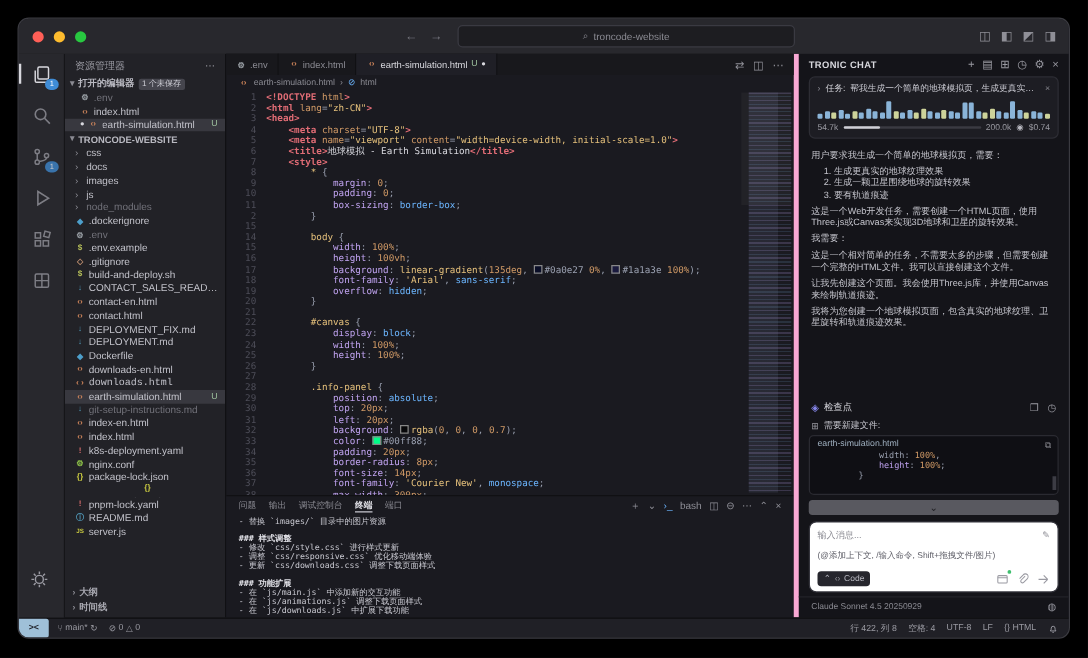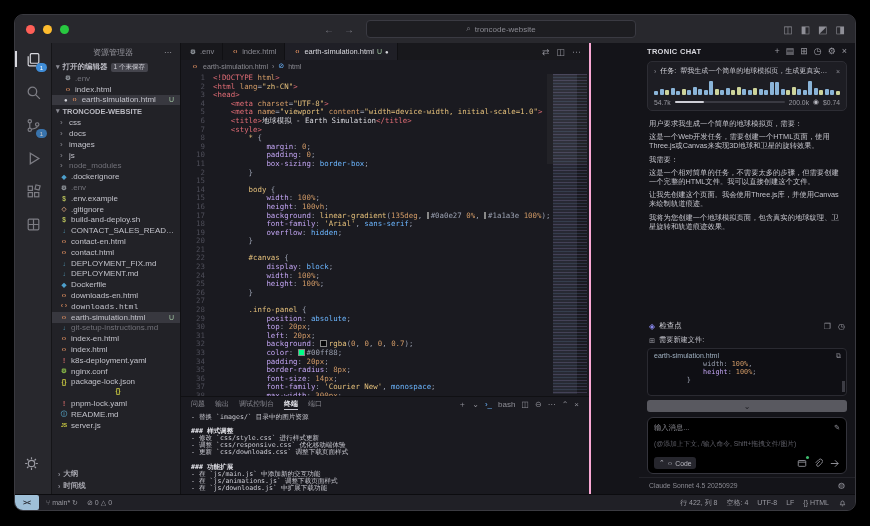--- a/index.html
+++ b/index.html
@@ -22,21 +22,21 @@
             padding-top:6px;gap:13px;flex-shrink:0;position:relative;}
   .act-ic{position:relative;width:20px;height:20px;display:flex;align-items:center;justify-content:center;opacity:.75;}
   .act-ic.active{opacity:1;}
   .act-ic.active:before{content:"";position:absolute;left:-8px;top:2px;width:2px;height:16px;background:#d8d8de;}
   .abadge{position:absolute;right:-4px;bottom:-3px;min-width:9px;height:9px;border-radius:5px;background:#3f8cd6;
           color:#fff;font-size:6px;display:flex;align-items:center;justify-content:center;padding:0 1px;}
   .act-gear{position:absolute;bottom:22px;left:8px;}
   
   .sidebar{width:128px;background:#222227;flex-shrink:0;display:flex;flex-direction:column;
            font-size:8px;color:#c2c2ca;overflow:hidden;border-left:1px solid #151518;}
-  .sb-head{height:18px;display:flex;align-items:center;padding:0 8px;color:#9a9aa2;justify-content:space-between;flex-shrink:0;margin-left:33px;}
+  .sb-head{height:18px;display:flex;align-items:center;padding:0 8px;color:#9a9aa2;justify-content:space-between;flex-shrink:0;}
   .sb-sec{height:12px;display:flex;align-items:center;gap:3px;padding:0 4px;color:#b9b9c1;font-weight:bold;font-size:7.5px;flex-shrink:0;}
   .chev{color:#8a8a92;font-size:7px;}
   .pill{background:#45454d;color:#cfcfd6;font-size:6.5px;border-radius:2px;padding:0 3px;font-weight:normal;}
   .rows{flex-shrink:0;}
   .row{height:10.8px;display:flex;align-items:center;gap:3px;padding:0 4px 0 12px;white-space:nowrap;cursor:default;}
   .row .lab{overflow:hidden;text-overflow:ellipsis;flex:1;}
   .row.dim .lab{color:#72727a;}
   .row.sel{background:#38383f;}
   .row .ub{color:#9fc39f;font-size:7px;padding-right:2px;}
   .fic{font-size:6.5px;width:8px;display:inline-block;text-align:center;font-weight:bold;flex-shrink:0;}
@@ -50,39 +50,39 @@
   .tab{display:flex;align-items:center;gap:3px;padding:0 8px;font-size:7.5px;color:#8a8a92;background:#18181c;border-right:1px solid #101013;}
   .tab.active{background:#1f1f26;color:#d8d8de;}
   .tbadge{color:#9fc39f;font-size:7px;}
   .tdot{color:#d8d8de;font-size:6px;}
   .tab-actions{margin-left:auto;display:flex;align-items:center;gap:7px;padding:0 8px;color:#8f8f97;font-size:9px;}
   .breadcrumb{height:12px;display:flex;align-items:center;gap:4px;font-size:7px;color:#8a8a92;padding:0 10px;flex-shrink:0;}
   .codewrap{flex:1;position:relative;overflow:hidden;min-height:0;}
   .codelines{position:absolute;left:0;top:2px;right:40px;font-family:"DejaVu Sans Mono",monospace;font-size:7.4px;line-height:8.6px;}
   .cline{display:flex;white-space:pre;}
   .ln{width:24px;text-align:right;padding-right:8px;color:#4d4d58;flex-shrink:0;user-select:none;}
-  .pl{color:#9aa0b0;} .tg{color:#e06c75;} .an{color:#d19a66;} .st{color:#e5c07b;}
+  .pl{color:#9aa0b0;} .tg{color:#e06c75;font-weight:bold;} .an{color:#d19a66;} .st{color:#e5c07b;}
   .pr{color:#c0a3f0;} .nu{color:#d19a66;} .kw{color:#6cb6ff;} .sel2{color:#e5c07b;}
   .fn{color:#e5c07b;} .tx{color:#d8d8de;}
   .swatch{display:inline-block;width:5px;height:5px;border:1px solid #888;margin-right:2px;vertical-align:middle;}
   .minimap{position:absolute;right:2px;top:2px;width:34px;bottom:2px;opacity:.75;
     background:
       linear-gradient(90deg, rgba(150,160,200,.16) 0 70%, transparent 70%),
       repeating-linear-gradient(180deg, rgba(170,150,220,.30) 0 1px, transparent 1px 3px, rgba(120,170,220,.22) 3px 4px, transparent 4px 6px);}
   .mslider{position:absolute;right:0;top:0;width:40px;height:90px;background:rgba(255,255,255,.05);}
   
   .panel{height:97px;border-top:1px solid #101013;display:flex;flex-direction:column;flex-shrink:0;background:#1a1a20;}
   .ptabs{height:14px;display:flex;align-items:center;gap:10px;padding:0 10px;font-size:7px;color:#8a8a92;flex-shrink:0;}
   .ptab.active{color:#e2e2e8;font-weight:bold;border-bottom:1px solid #c8c8d0;}
   .pactions{margin-left:auto;display:flex;align-items:center;gap:6px;color:#8f8f97;font-size:8px;}
   .term{flex:1;padding:3px 10px;font-family:"DejaVu Sans Mono",monospace;font-size:6.6px;line-height:7.1px;color:#c9c9d1;overflow:hidden;}
   .tline{white-space:pre;}
   .tline.hd{font-weight:bold;color:#e0e0e6;}
   
-  .chatcol{width:216px;background:#141419;border-left:2px solid #f9a8d4;display:flex;flex-direction:column;flex-shrink:0;min-height:0;padding-left:48px;}
+  .chatcol{width:216px;background:#141419;border-left:4px solid #f9a8d4;display:flex;flex-direction:column;flex-shrink:0;min-height:0;}
   .chat-head{height:16px;display:flex;align-items:center;padding:0 8px;flex-shrink:0;}
   .chat-title{font-size:7.5px;font-weight:bold;color:#d8d8de;letter-spacing:.3px;}
   .chat-hicons{margin-left:auto;display:flex;gap:6px;color:#9a9aa2;font-size:9px;}
   .task-card{margin:2px 8px 4px;background:#1d1d23;border:1px solid #2d2d34;border-radius:5px;padding:4px 6px;flex-shrink:0;}
   .task-row{display:flex;align-items:center;gap:4px;font-size:7px;color:#c8c8d0;}
   .task-x{margin-left:auto;color:#8a8a92;}
   .ubars{display:flex;align-items:flex-end;gap:1.5px;height:15px;margin:4px 0 3px;}
   .ubar{width:4px;border-radius:1px;flex-shrink:0;}
   .slider-row{display:flex;align-items:center;gap:4px;font-size:6.8px;color:#9a9aa2;}
   .track{flex:1;height:2px;background:#3a3a42;border-radius:1px;position:relative;}
@@ -96,21 +96,21 @@
   .chk-actions{margin-left:auto;display:flex;gap:7px;color:#9a9aa2;font-size:8px;}
   .nf-row{display:flex;align-items:center;gap:4px;padding:1px 10px 3px;font-size:7.2px;color:#c4c4cc;flex-shrink:0;}
   .file-card{margin:0 8px;background:#0f0f14;border:1px solid #2a2a31;border-radius:4px;height:40px;
              overflow:hidden;position:relative;flex-shrink:0;padding:3px 6px;}
   .fc-name{font-size:7px;color:#9fb0c0;}
   .fc-open{position:absolute;right:5px;top:3px;color:#8a8a92;font-size:7px;}
   .fc-code{font-family:"DejaVu Sans Mono",monospace;font-size:6.8px;line-height:8px;white-space:pre;margin-top:1px;}
   .fc-scroll{position:absolute;right:1px;bottom:3px;width:3px;height:11px;background:#3c3c44;}
   .expandbar{margin:4px 8px;height:12px;background:#595960;border-radius:3px;display:flex;align-items:center;
              justify-content:center;color:#1e1e23;font-size:8px;flex-shrink:0;}
-  .inputcard{margin:1px 8px 3px;border:1px solid #34343c;background:#000000;border-radius:6px;padding:5px 6px 4px;flex-shrink:0;}
+  .inputcard{margin:1px 8px 3px;border:1px solid #34343c;background:#ffffff;border-radius:6px;padding:5px 6px 4px;flex-shrink:0;}
   .ph1{display:flex;font-size:7.3px;color:#8a8a92;}
   .ph1 .pen{margin-left:auto;color:#8f8f97;}
   .ph2{font-size:6.8px;color:#5f5f68;margin-top:6px;}
   .in-bottom{display:flex;align-items:center;margin-top:8px;}
   .mode-pill{display:flex;align-items:center;gap:3px;background:#26262d;border-radius:3px;height:12px;
              padding:0 5px;font-size:6.8px;color:#b8b8c0;}
   .in-icons{margin-left:auto;display:flex;align-items:center;gap:6px;color:#9a9aa2;}
   .greenbox{position:relative;}
   .gdot{position:absolute;right:-2px;top:-2px;width:3px;height:3px;border-radius:50%;background:#3fbf6f;}
   .model-row{display:flex;align-items:center;padding:3px 10px 4px;font-size:6.8px;color:#8a8a92;
@@ -535,20 +535,25 @@
           <span class="track">
                 <span class="fill" id="usage-fill" style="width: 27%;"></span>
               </span>
           <span>200.0k</span>
           <span class="coin">◉</span>
           <span>$0.74</span>
         </div>
       </div>
       <div class="messages">
             <div class="cmsg">用户要求我生成一个简单的地球模拟页，需要：</div>
+            <div class="cmsg">
+              <div class="cli">1. 生成更真实的地球纹理效果</div>
+              <div class="cli">2. 生成一颗卫星围绕地球的旋转效果</div>
+              <div class="cli">3. 要有轨道痕迹</div>
+            </div>
             <div class="cmsg">这是一个Web开发任务，需要创建一个HTML页面，使用Three.js或Canvas来实现3D地球和卫星的旋转效果。</div>
             <div class="cmsg">我需要：</div>
             <div class="cmsg">这是一个相对简单的任务，不需要太多的步骤，但需要创建一个完整的HTML文件。我可以直接创建这个文件。</div>
             <div class="cmsg">让我先创建这个页面。我会使用Three.js库，并使用Canvas来绘制轨道痕迹。</div>
             <div class="cmsg">我将为您创建一个地球模拟页面，包含真实的地球纹理、卫星旋转和轨道痕迹效果。</div>
           </div>
       <div class="chk-row">
         <span class="chk-ic">◈</span>
         <span>检查点</span>
         <span class="chk-actions">

